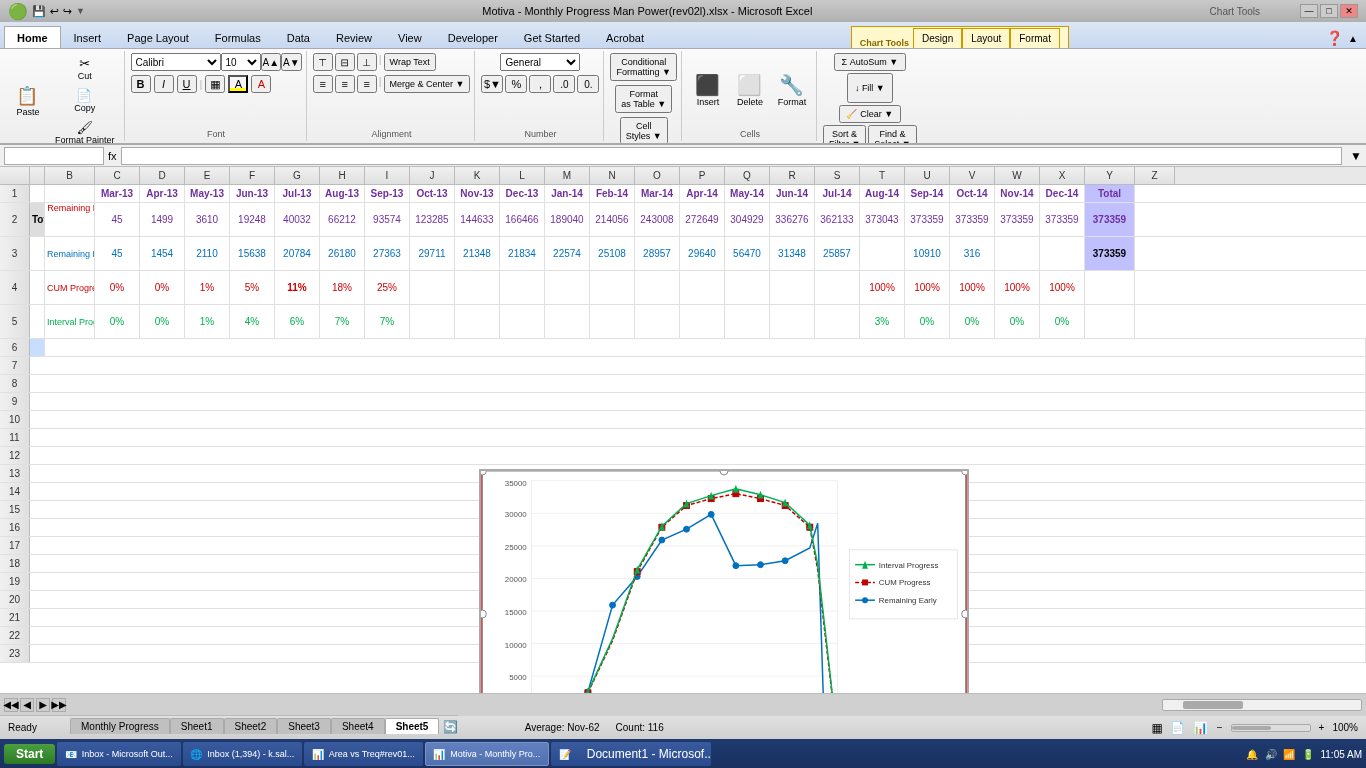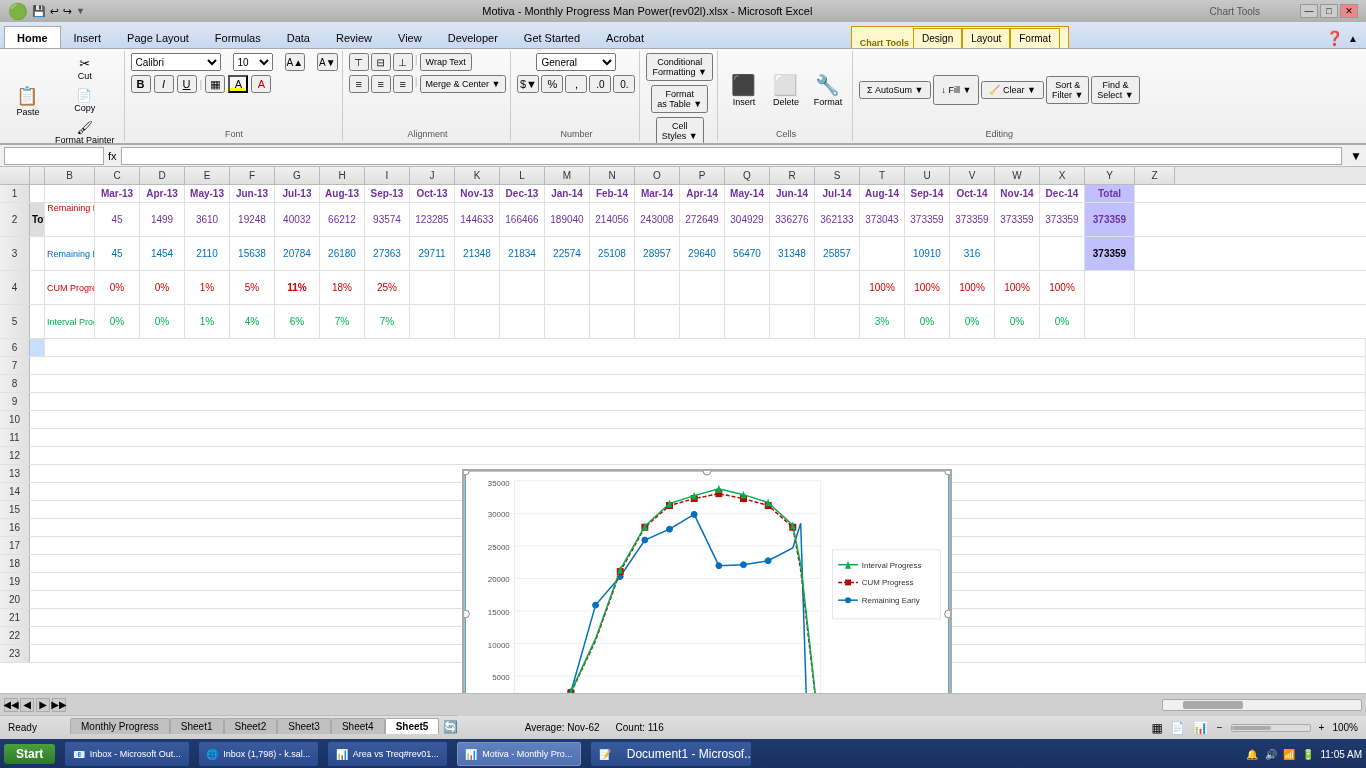--- a/index.html
+++ b/index.html
@@ -219,21 +219,21 @@
       font-weight: bold;
     }
 
     
     #taskbar {
       height: 30px;
       background: linear-gradient(to bottom, #1e3a6e, #1a3060);
       display: flex;
       align-items: center;
       padding: 0 4px;
-      gap: 10px;
+      gap: 2px;
     }
     .taskbar-start {
       background: linear-gradient(to bottom, #4a9f3f, #2d7a25);
       color: #fff;
       font-weight: bold;
       padding: 3px 12px;
       border-radius: 3px;
       font-size: 12px;
       cursor: pointer;
     }
@@ -252,25 +252,25 @@
       overflow: hidden;
       white-space: nowrap;
     }
     .taskbar-item.active { background: linear-gradient(to bottom, #6080c0, #5070b0); border: 1px solid #8090c0; }
     .taskbar-sep { flex: 1; }
     .taskbar-sys { color: #aaccff; font-size: 10px; display: flex; align-items: center; gap: 6px; }
 
     
     #chart-container {
       position: absolute;
-      left: 462px;
+      left: 479px;
       top: 302px;
       width: 490px;
       height: 290px;
-      background: #7dd3fc;
+      background: #ef4444;
       border: 2px solid #aaa;
       z-index: 10;
     }
     #chart-container svg { width: 100%; height: 100%; }
 
     .top-area {
       position: relative;
     }
   </style>
 </head>
@@ -343,21 +343,21 @@
               <span class="ribbon-icon-sm">🖌</span>
               <span>Format Painter</span>
             </div>
         </div>
       </div>
 
     </div>
 
     <div class="ribbon-group">
       <div class="ribbon-group-content" style="flex-direction:column; align-items:flex-start;">
-        <div style="display:flex; align-items:flex-end; gap:12px;">
+        <div style="display:flex; align-items:flex-end; gap:0;">
           <select style="font-size:10px; height:18px; width:90px;">
             <option>Calibri</option>
           </select>
           <select style="font-size:10px; height:18px; width:40px;">
             <option>10</option>
           </select>
           <button style="height:18px; font-size:10px;">A▲</button>
           <button style="height:18px; font-size:10px;">A▼</button>
         </div>
         <div style="display:flex; align-items:center; gap:3px; margin-top:2px;">
@@ -430,21 +430,21 @@
         </div>
         <div class="ribbon-btn large">
           <div style="font-size:20px;">🔧</div>
           <div>Format</div>
         </div>
       </div>
       <div class="ribbon-group-label">Cells</div>
     </div>
 
     <div class="ribbon-group" style="border-right:none;">
-      <div class="ribbon-group-content" style="flex-direction:row; gap:2px;">
+      <div class="ribbon-group-content" style="flex-direction:column; gap:2px;">
         <div style="display:flex; gap:2px;">
           <button style="font-size:9px; padding:2px 6px;">Σ AutoSum ▼</button>
         </div>
         <div style="display:flex; gap:2px;">
           <button style="font-size:9px; padding:8px 6px;">↓ Fill ▼</button>
         </div>
         <div style="display:flex; gap:2px;">
           <button style="font-size:9px; padding:2px 6px;">🧹 Clear ▼</button>
         </div>
         <div style="display:flex; gap:2px;">
@@ -865,21 +865,21 @@
   </div>
 
   <div id="taskbar">
     <div class="taskbar-start">Start</div>
     <div class="taskbar-item">
       <span>📧</span>
         <span style="font-size:9px;">Inbox - Microsoft Out...</span>
     </div>
     <div class="taskbar-item">
       <span>🌐</span>
-        <span style="font-size:9px;">Inbox (1,798) - k.sal...</span>
+        <span style="font-size:9px;">Inbox (1,394) - k.sal...</span>
     </div>
     <div class="taskbar-item">
       <span>📊</span>
         <span style="font-size:9px;">Area vs Treq#rev01...</span>
     </div>
     <div class="taskbar-item active">
       <span>📊</span>
         <span style="font-size:9px;">Motiva - Monthly Pro...</span>
     </div>
     <div class="taskbar-item">

